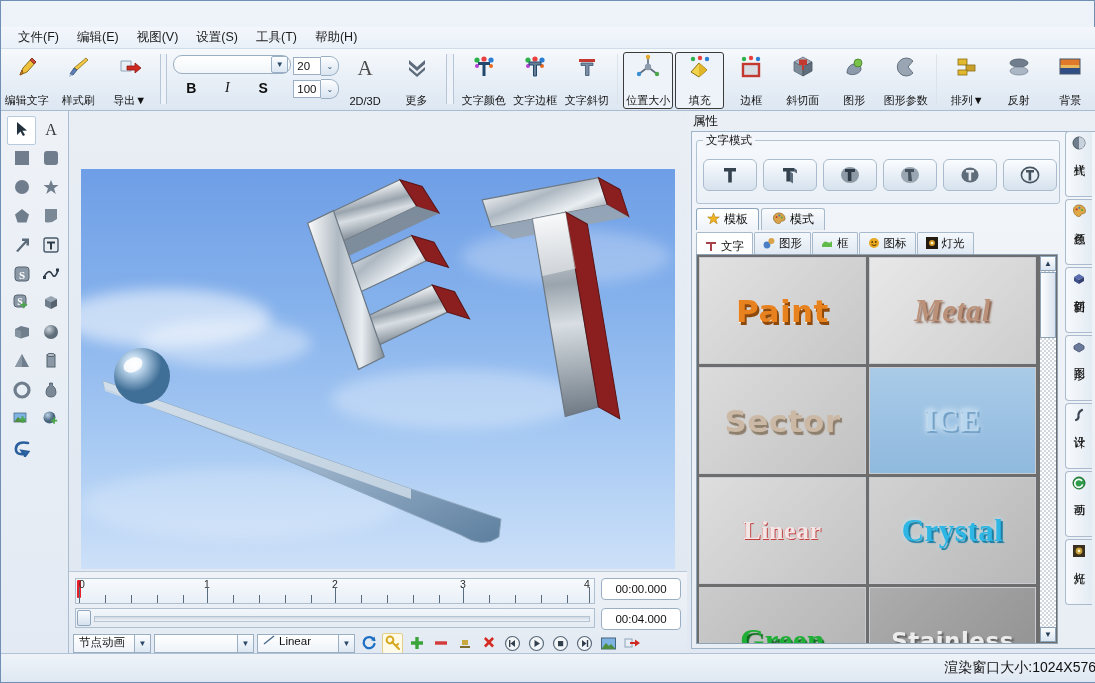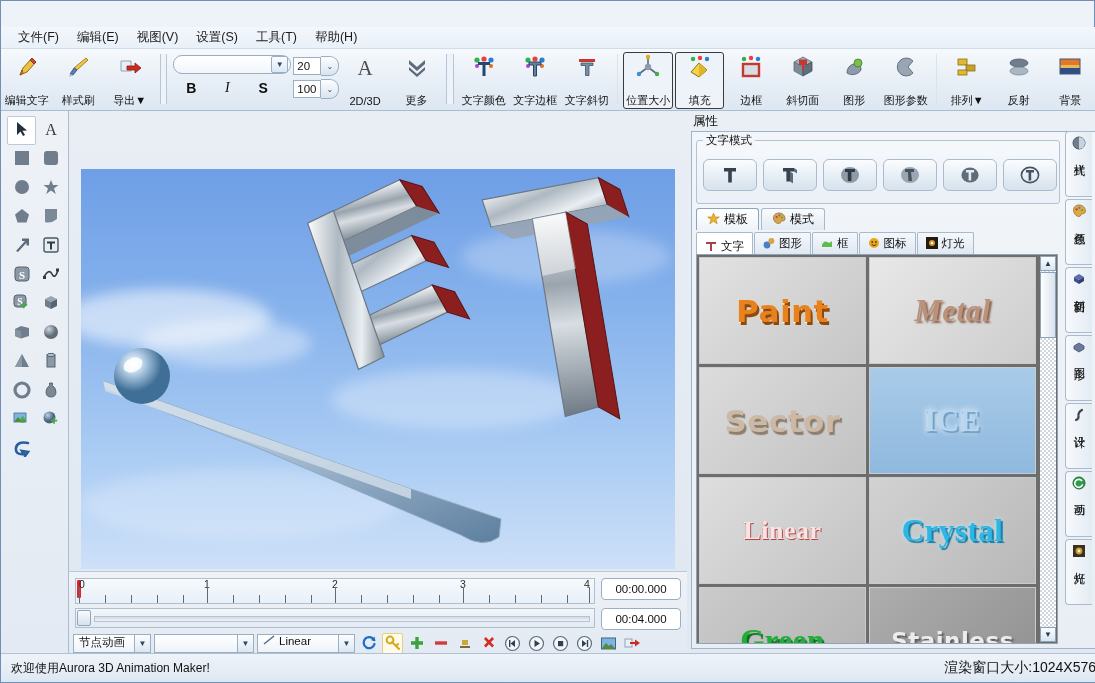--- a/index.html
+++ b/index.html
@@ -1108,17 +1108,16 @@
               <circle cx="7" cy="7" r="3.4" fill="#e8b83c" opacity=".8"></circle>
               <circle cx="7" cy="7" r="1.4" fill="#fff3c0"></circle>
             </svg>
         </span>
         <span class="st-lbl">灯光</span>
       </div>
     </div>
   </div>
 
   <div class="statusbar">
-    <span class="sb-left">欢迎使用Aurora 3D Animation Maker!</span>
     <span class="sb-right">渲染窗口大小:1024X576</span>
   </div>
 
 </div>
 
 </body></html>

